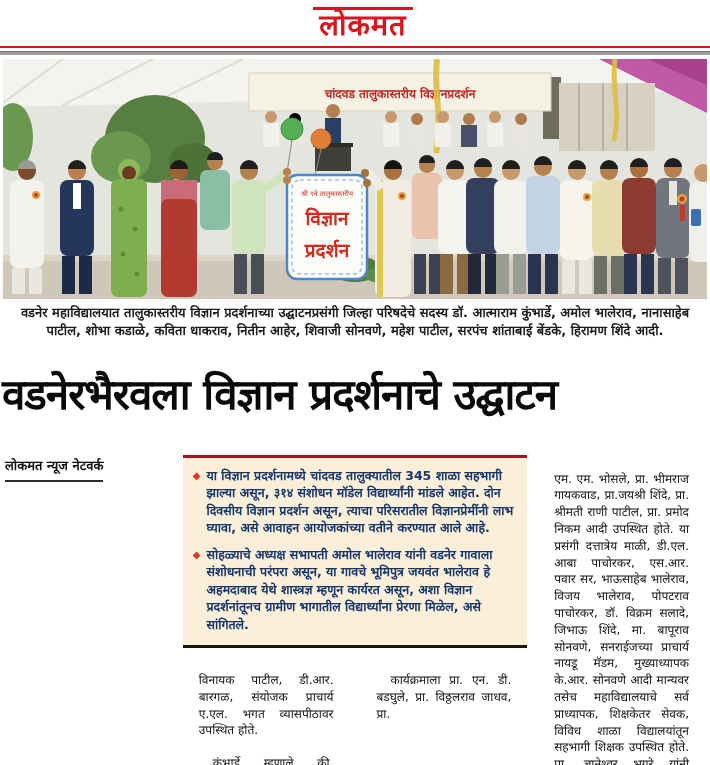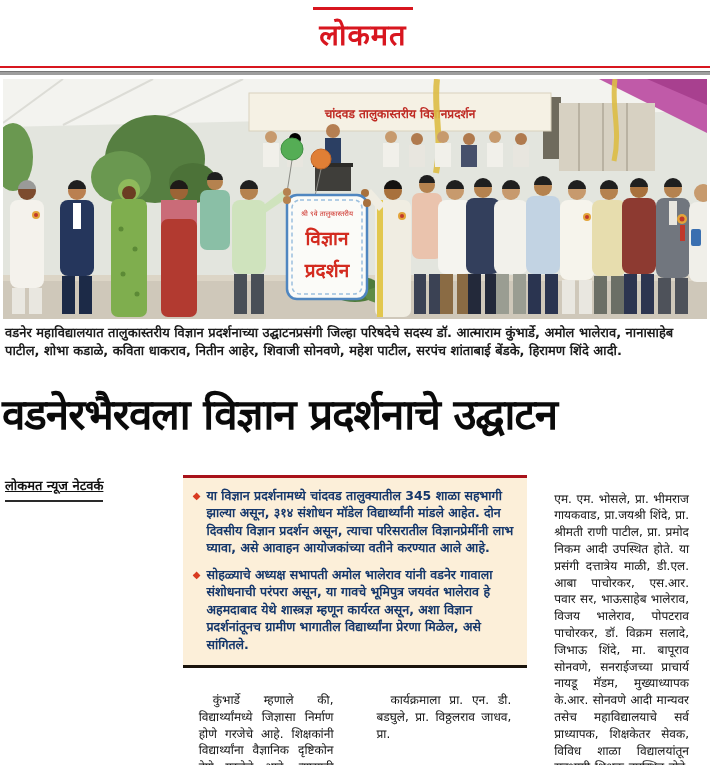--- a/index.html
+++ b/index.html
@@ -4,46 +4,46 @@
 <style>
   html,body{margin:0;padding:0;}
   body{
     width:710px;height:765px;background:#ffffff;
     font-family:"DejaVu Sans","Liberation Sans",sans-serif;
     color:#111;overflow:hidden;
   }
   .masthead{text-align:center;padding-top:7px;}
   .masthead-title{
     display:inline-block;color:#d8161f;font-size:29px;font-weight:900;
-    letter-spacing:1px;border-top:3px solid #d8161f;padding:10px 6px;line-height:1.1;margin-left:16px;
+    letter-spacing:1px;border-top:3px solid #d8161f;padding:0 6px;line-height:1.1;margin-left:16px;
   }
   .rule-red{border-top:2px solid #d8161f;margin-top:4px;}
   .rule-gray{height:3px;background:#9e9e9e;margin-top:3px;border-top:1px solid #777;}
   .photo-wrap{margin:4px 3px 0 3px;}
   .photo-wrap svg{display:block;}
   .caption{
     padding:5px 5px 0 5px;font-size:13px;font-weight:700;line-height:1.4;
-    color:#1c1c1c;text-align:left;
+    color:#1c1c1c;text-align:center;
   }
   .headline{
     padding:3px 2px 0 2px;font-size:42px;font-weight:900;color:#0a0a0a;
     line-height:1.12;letter-spacing:-1px;white-space:nowrap;
   }
   .article{
     display:grid;grid-template-columns:repeat(4,1fr);grid-template-rows:auto 1fr;
     column-gap:11px;row-gap:8px;padding:8px 5px 0 5px;
   }
   .col1{grid-column:1;grid-row:1/3;}
   .hbox{grid-column:2/4;grid-row:1;}
   .col2{grid-column:2;grid-row:2;}
   .col3{grid-column:3;grid-row:2;}
   .col4{grid-column:4;grid-row:1/3;}
   .byline{
     font-size:13px;font-weight:700;color:#111;display:inline-block;
-    border-bottom:2px solid #2a2a2a;padding-bottom:6px;margin-bottom:11px;text-decoration:underline;
+    border-bottom:2px solid #2a2a2a;padding-bottom:6px;margin-bottom:11px;
   }
   .bodytext p{
     margin:16px;font-size:12px;line-height:16.8px;text-align:justify;color:#141414;
   }
   .bodytext p.indent{text-indent:14px;}
   .lead{font-weight:800;}
   .hbox{
     background:#fcefd9;border-top:3px solid #a8121a;border-bottom:3px solid #1a140c;
     padding:9px 10px 3px 10px;
   }
@@ -330,20 +330,21 @@
       <span class="bullet-mark">◆</span>
       <span>या विज्ञान प्रदर्शनामध्ये चांदवड तालुक्यातील 345 शाळा सहभागी झाल्या असून, ३१४ संशोधन मॉडेल विद्यार्थ्यांनी मांडले आहेत. दोन दिवसीय विज्ञान प्रदर्शन असून, त्याचा परिसरातील विज्ञानप्रेमींनी लाभ घ्यावा, असे आवाहन आयोजकांच्या वतीने करण्यात आले आहे.</span>
     </div>
     <div class="bullet-item">
       <span class="bullet-mark">◆</span>
       <span>सोहळ्याचे अध्यक्ष सभापती अमोल भालेराव यांनी वडनेर गावाला संशोधनाची परंपरा असून, या गावचे भूमिपुत्र जयवंत भालेराव हे अहमदाबाद येथे शास्त्रज्ञ म्हणून कार्यरत असून, अशा विज्ञान प्रदर्शनांतूनच ग्रामीण भागातील विद्यार्थ्यांना प्रेरणा मिळेल, असे सांगितले.</span>
     </div>
   </div>
 
   <div class="col2 bodytext">
+    <p>विनायक पाटील, डी.आर. बारगळ, संयोजक प्राचार्य ए.एल. भगत व्यासपीठावर उपस्थित होते.</p>
     <p class="indent">कुंभार्डे म्हणाले की, विद्यार्थ्यांमध्ये जिज्ञासा निर्माण होणे गरजेचे आहे. शिक्षकांनी विद्यार्थ्यांना वैज्ञानिक दृष्टिकोन देणे गरजेचे आहे. त्यासाठी वैज्ञानिक संस्कार करावे</p>
   </div>
 
   <div class="col3 bodytext">
     <p class="indent">कार्यक्रमाला प्रा. एन. डी. बडघुले, प्रा. विठ्ठलराव जाधव, प्रा.</p>
   </div>
 
   <div class="col4 bodytext">
     <p>एम. एम. भोसले, प्रा. भीमराज गायकवाड, प्रा.जयश्री शिंदे, प्रा. श्रीमती राणी पाटील, प्रा. प्रमोद निकम आदी उपस्थित होते. या प्रसंगी दत्तात्रेय माळी, डी.एल. आबा पाचोरकर, एस.आर. पवार सर, भाऊसाहेब भालेराव, विजय भालेराव, पोपटराव पाचोरकर, डॉ. विक्रम सलादे, जिभाऊ शिंदे, मा. बापूराव सोनवणे, सनराईजच्या प्राचार्य नायडू मॅडम, मुख्याध्यापक के.आर. सोनवणे आदी मान्यवर तसेच महाविद्यालयाचे सर्व प्राध्यापक, शिक्षकेतर सेवक, विविध शाळा विद्यालयांतून सहभागी शिक्षक उपस्थित होते. प्रा. ज्ञानेश्वर भगुरे यांनी सूत्रसंचालन केले, तर प्रा. दिलीप पाटील यांनी आभार मानले.</p>
   </div>

